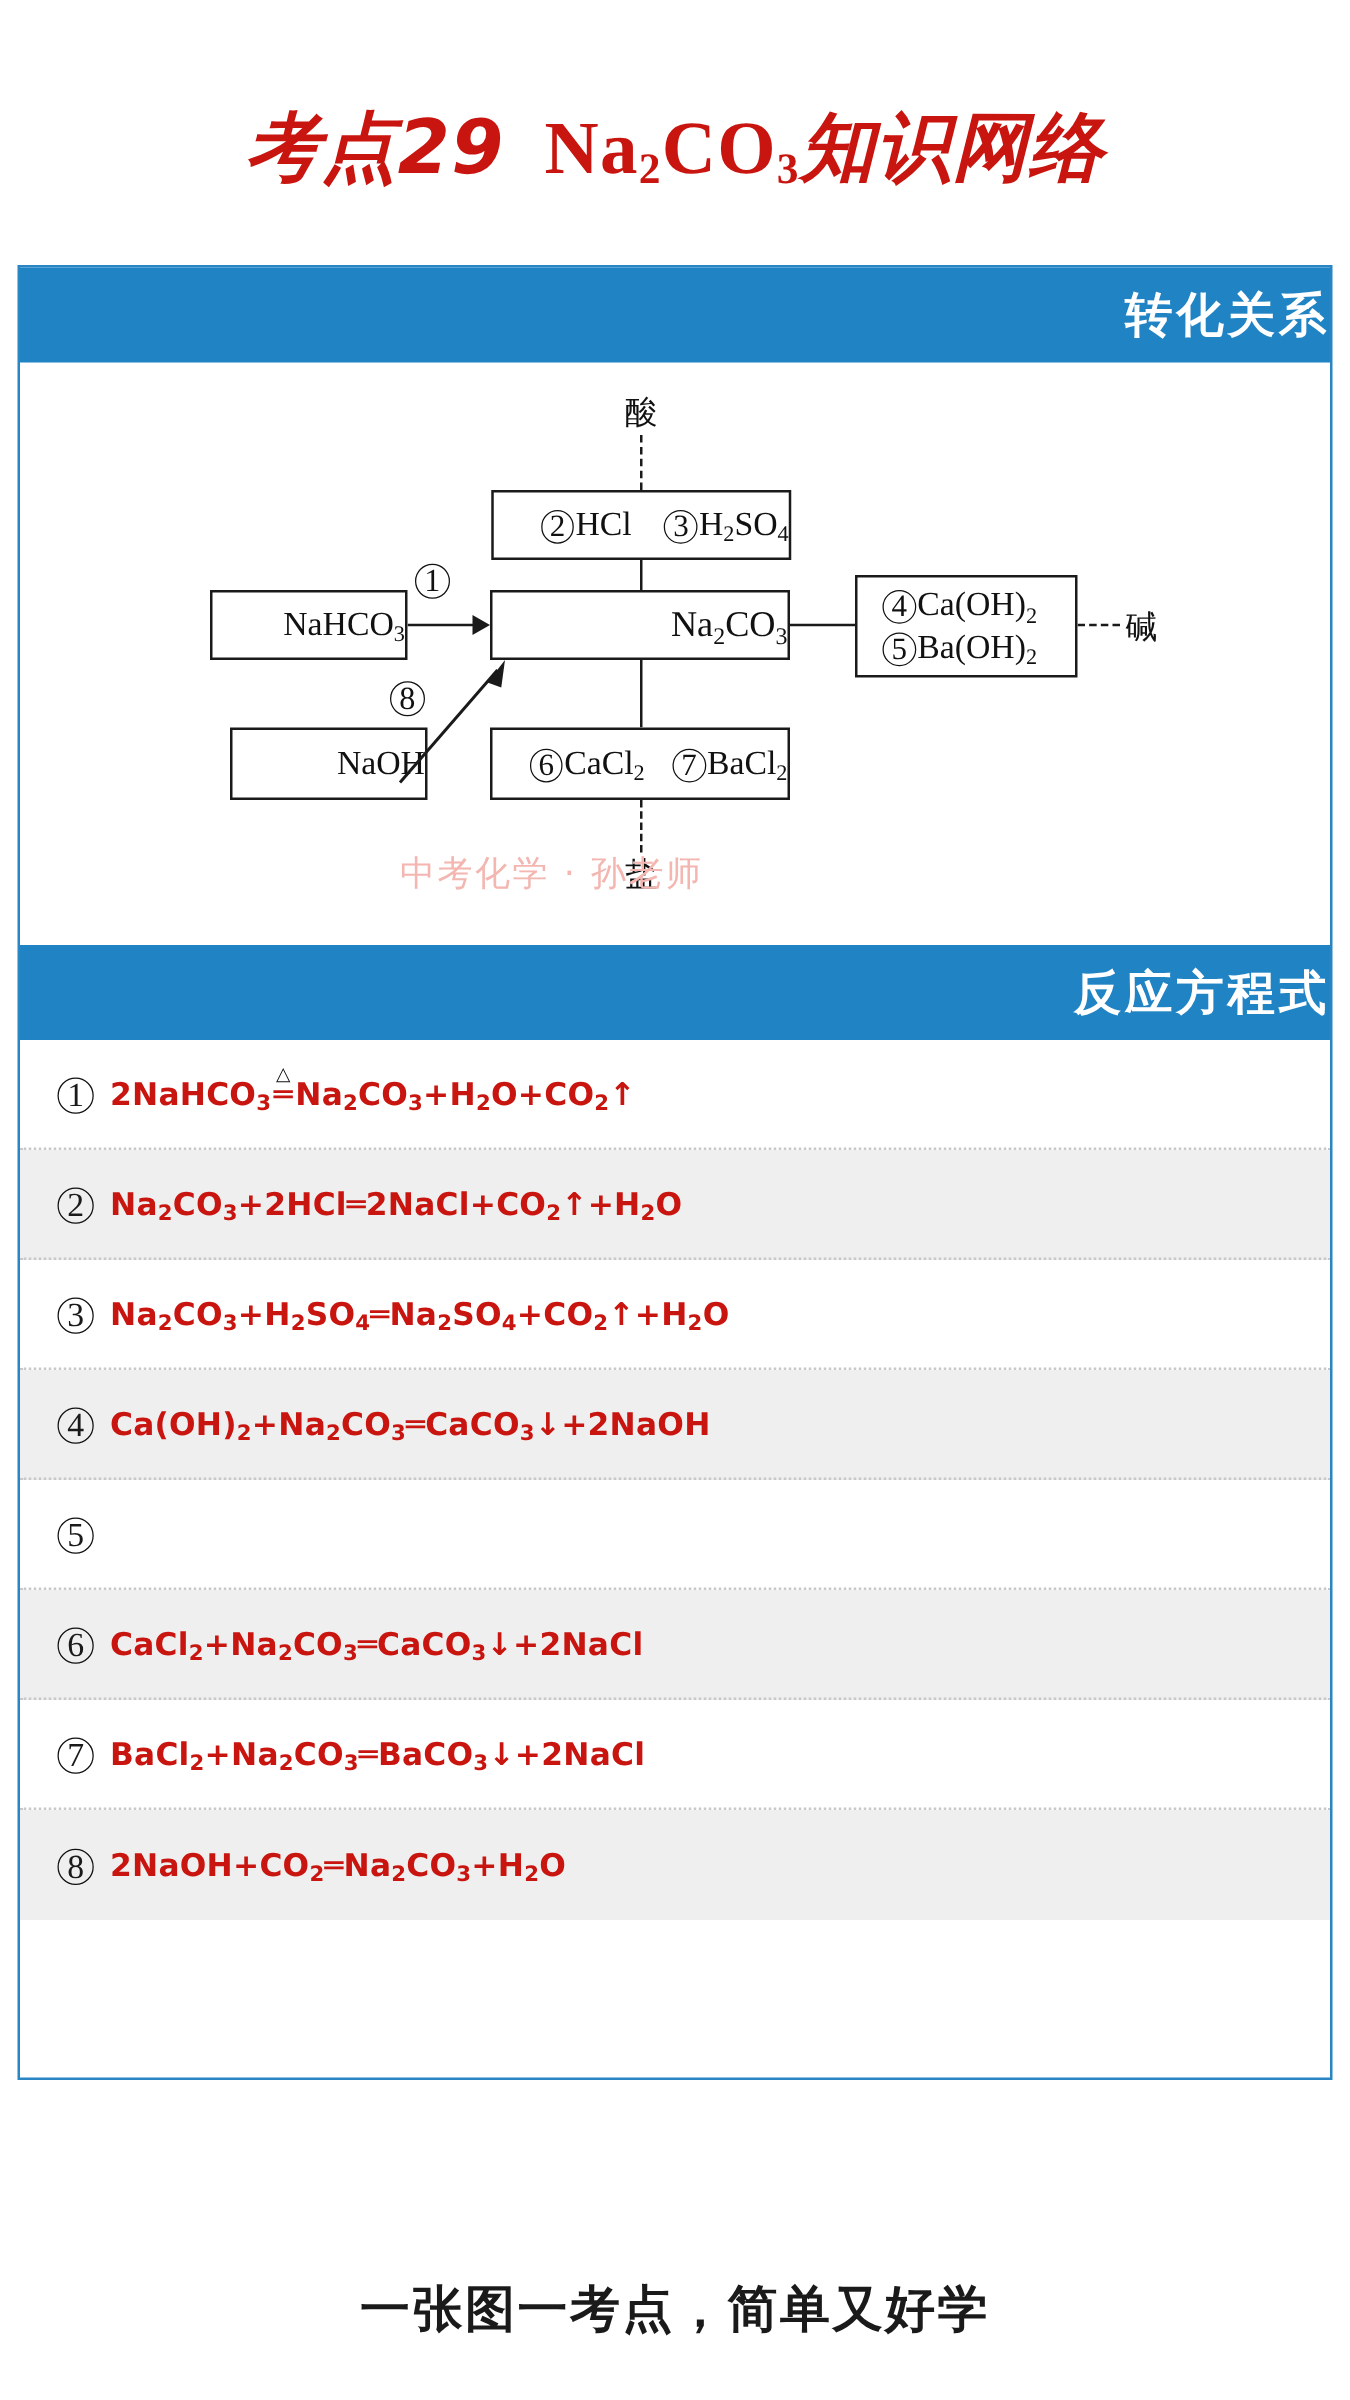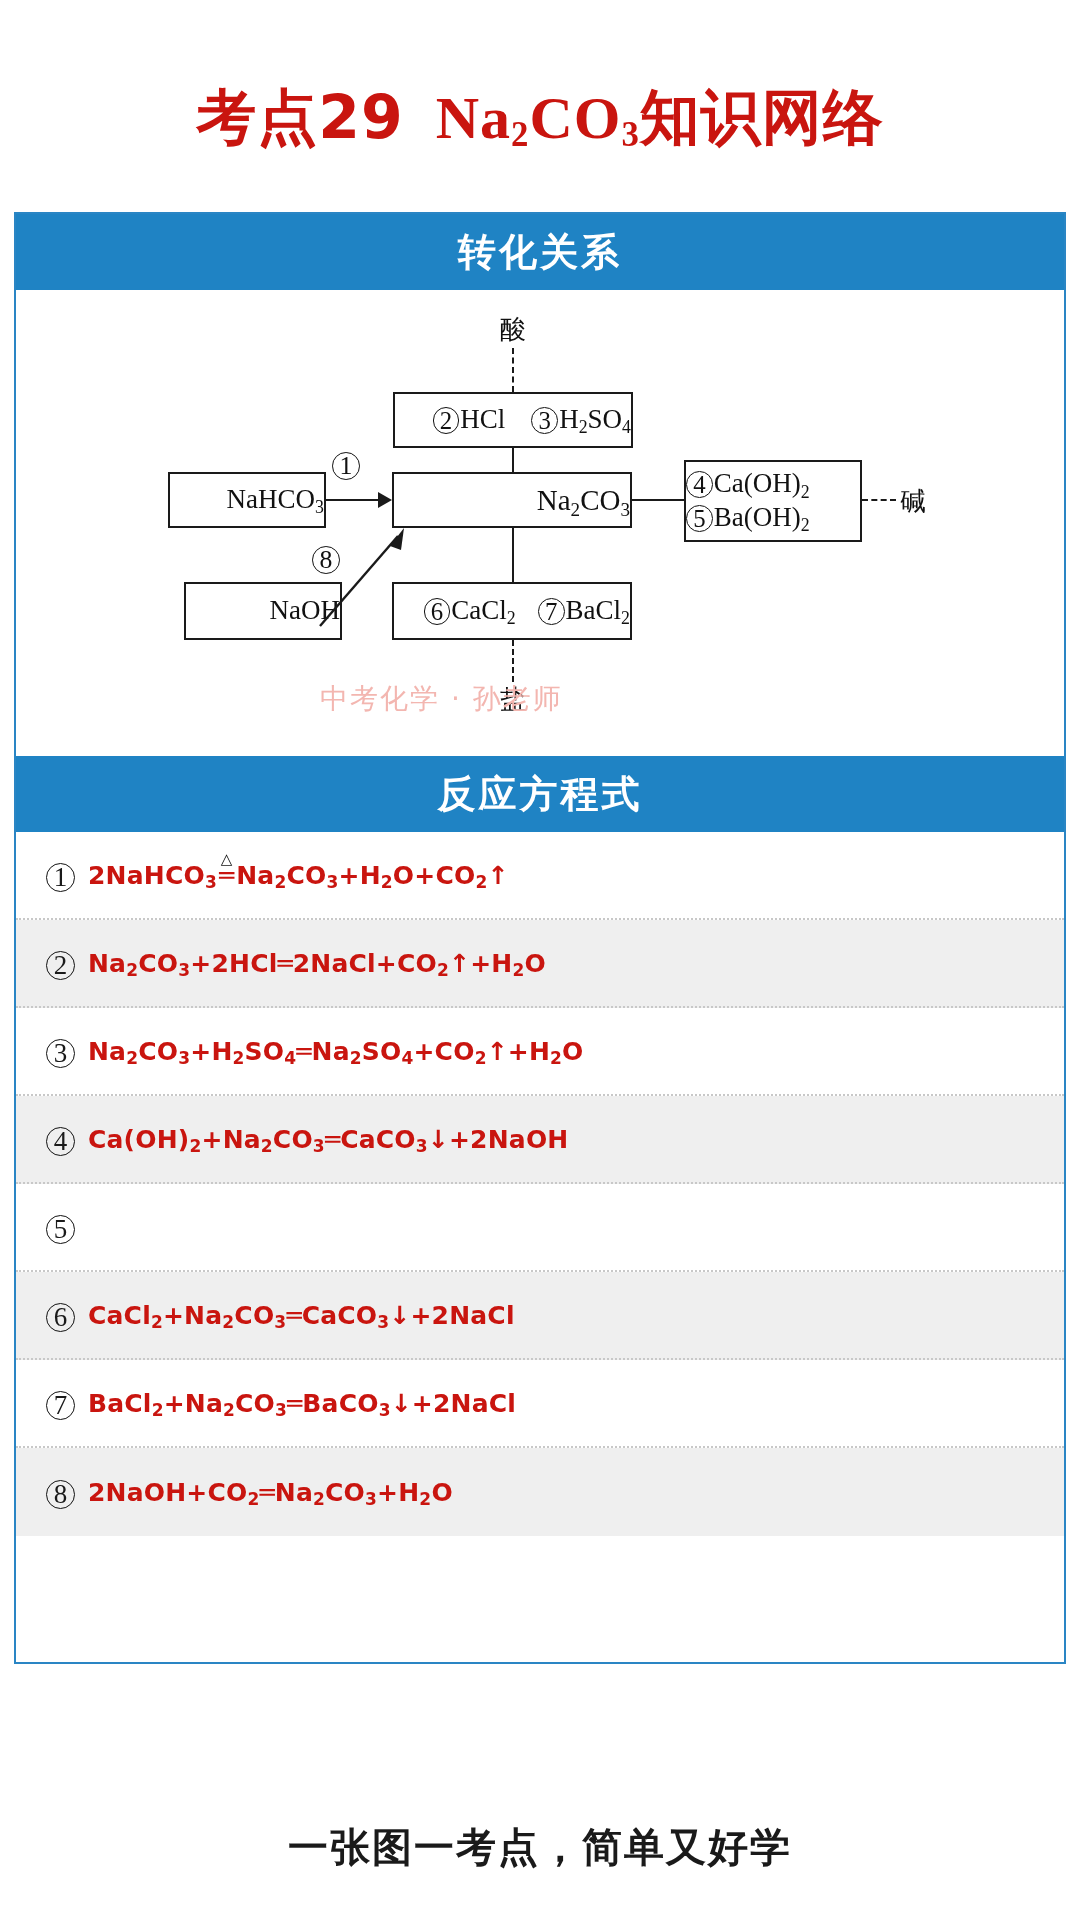--- a/index.html
+++ b/index.html
@@ -16,39 +16,39 @@
     position: absolute;
     top: 78px; left: 0; width: 1080px;
     text-align: center;
     font-size: 60px;
     font-weight: 700;
     color: #c9150f;
     letter-spacing: 1px;
     white-space: nowrap;
     font-family: "Liberation Serif", "DejaVu Serif", serif;
   }
-  .title .cn { font-family: "DejaVu Sans", sans-serif; font-weight: 700; }
+  .title .cn { font-family: "DejaVu Sans", sans-serif; font-weight: 700; font-style: italic; }
   .title sub { font-size: 0.58em; vertical-align: baseline; position: relative; top: 0.22em; }
 
   
   .card {
     position: absolute;
     left: 14px; top: 212px;
     width: 1052px; height: 1452px;
     border: 2px solid #2a85c4;
     background: #fff;
   }
 
   .bluebar {
     background: #1f83c4;
     color: #ffffff;
     font-family: "DejaVu Sans", sans-serif;
     font-weight: 700;
     font-size: 38px;
-    text-align: center;
+    text-align: right;
     line-height: 76px;
     height: 76px;
     letter-spacing: 3px;
     position: relative;
     z-index: 3;
   }
 
   
   .diagram {
     position: relative;
@@ -209,21 +209,21 @@
       <div class="line hline" style="left:310px; top:209px; width:54px;"></div>
       <div class="arrowhead" style="left:362px; top:202px;"></div>
       <div class="dnum" style="left:316px; top:158px;"><span class="circled">1</span></div>
 
       <div class="dbox" style="left:376px; top:182px; width:240px; height:56px; font-size:29px;">
         <span>Na<sub>2</sub>CO<sub>3</sub></span>
       </div>
 
       <div class="line hline" style="left:616px; top:209px; width:52px;"></div>
 
-      <div class="dbox" style="left:668px; top:170px; width:178px; height:82px; flex-direction:column; align-items:flex-start; padding-left:0; justify-content:center;">
+      <div class="dbox" style="left:668px; top:170px; width:178px; height:82px; flex-direction:column; align-items:flex-start; padding-left:20px; justify-content:center;">
         <span><span class="circled">4</span>Ca(OH)<sub>2</sub></span>
         <span><span class="circled">5</span>Ba(OH)<sub>2</sub></span>
       </div>
 
       <div class="dash-h" style="left:846px; top:209px; width:34px;"></div>
       <div class="dlabel" style="left:884px; top:194px;">碱</div>
 
       <div class="dbox" style="left:168px; top:292px; width:158px; height:58px;">
         <span>NaOH</span>
       </div>

